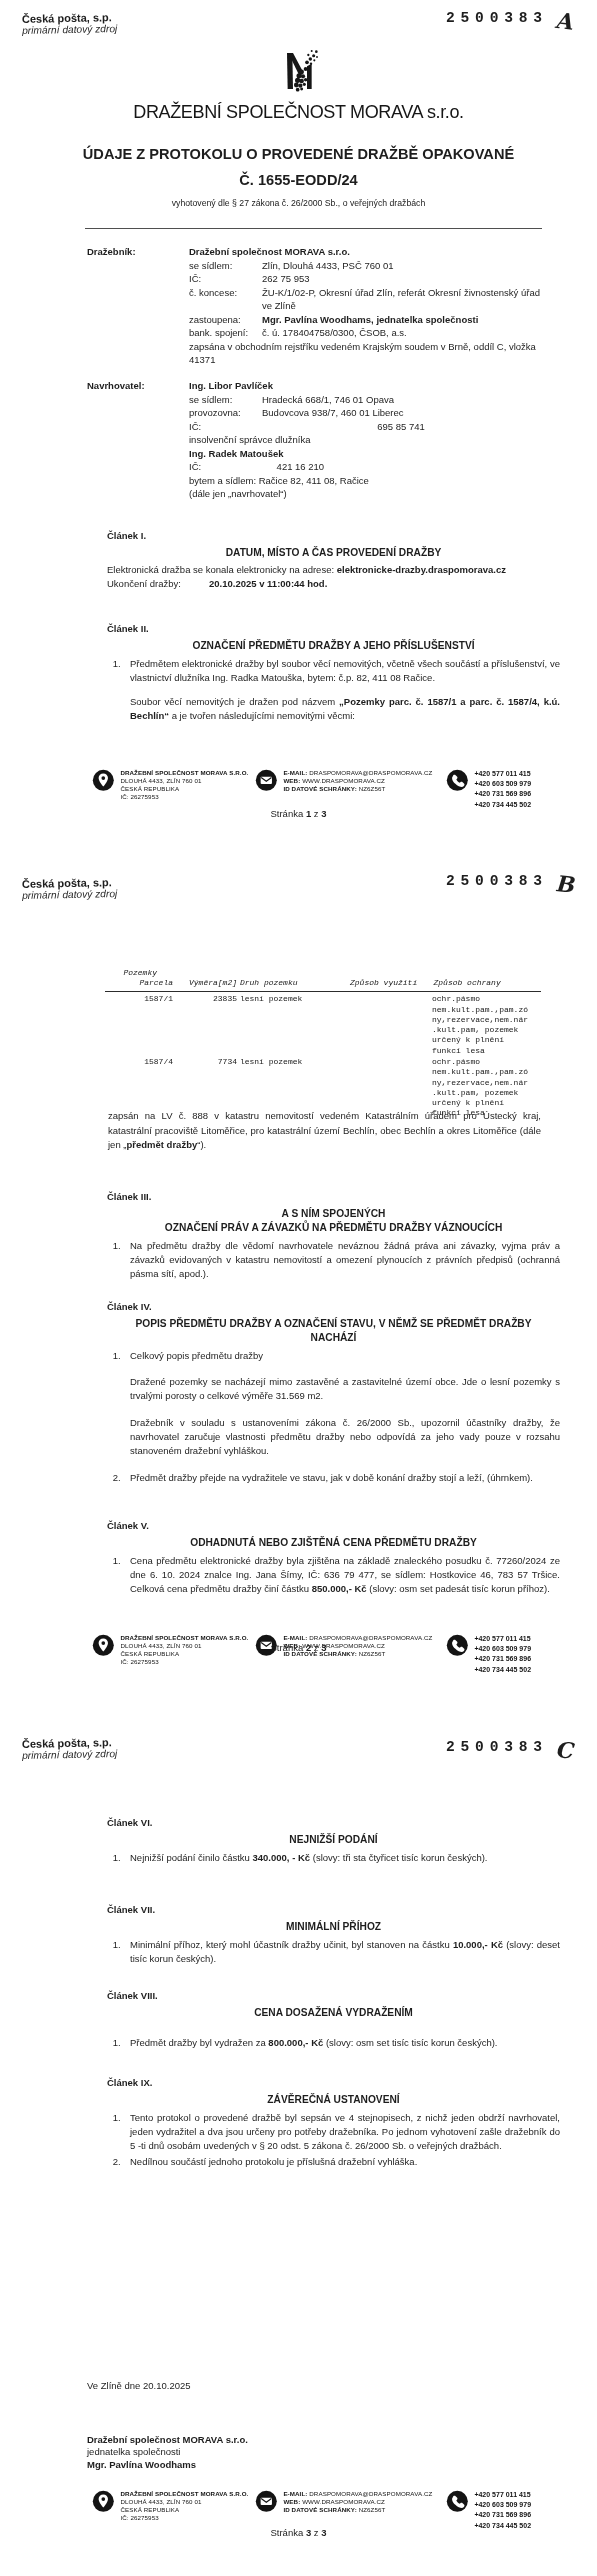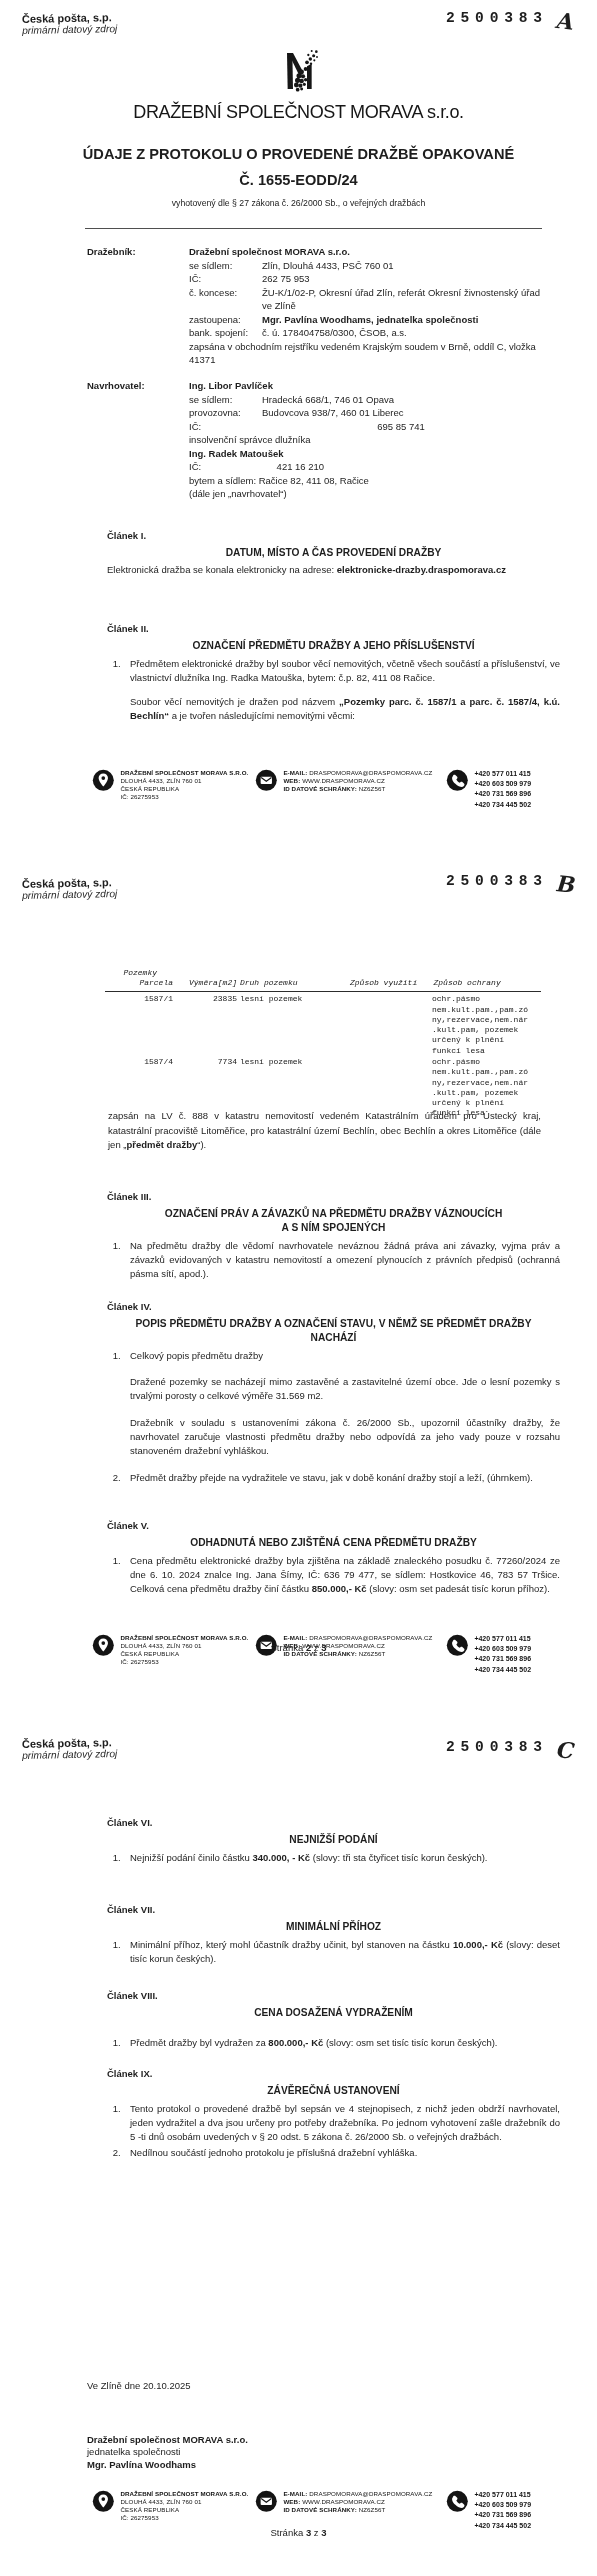--- a/index.html
+++ b/index.html
@@ -181,20 +181,24 @@
         </div>
       <div>bytem a sídlem: Račice 82, 411 08, Račice</div>
       <div><span>(dále jen „navrhovatel“)</span></div>
     </div>
   </div>
 
   <div class="article" style="top:529px">
     <div class="art-heading">Článek I.</div>
     <div class="art-title">DATUM, MÍSTO A ČAS PROVEDENÍ DRAŽBY</div>
     <div style="margin-top:2.9px"><span>Elektronická dražba se konala elektronicky na adrese: </span><span class="b">elektronicke-drazby.draspomorava.cz</span></div>
+    <div class="kv2">
+        <span class="k">Ukončení dražby:</span>
+        <span class="b">20.10.2025 v 11:00:44 hod.</span>
+      </div>
   </div>
 
   <div class="article" style="top:622px">
     <div class="art-heading">Článek II.</div>
     <div class="art-title">OZNAČENÍ PŘEDMĚTU DRAŽBY A JEHO PŘÍSLUŠENSTVÍ</div>
     <div class="item">
       <span class="item-no">1.</span>
       <span class="item-body">Předmětem elektronické dražby byl soubor věcí nemovitých, včetně všech součástí a příslušenství, ve vlastnictví dlužníka Ing. Radka Matouška, bytem: č.p. 82, 411 08 Račice.</span>
     </div>
     <div class="indent-para" style="margin-top:10.2px">
@@ -233,20 +237,23 @@
           <circle cx="14" cy="14" r="13" fill="#141414"></circle>
           <path d="M9 7.6c.8-.8 2.1-.8 2.9 0l1.7 1.7c.8.8.8 2 0 2.8l-.8.8c.9 1.7 2.5 3.3 4.2 4.2l.8-.8c.8-.8 2-.8 2.8 0l1.7 1.7c.8.8.8 2.1 0 2.9l-.9.9c-1.4 1.4-6.3 0-9.8-3.5C8.1 15.8 6.7 10.9 8.1 9.5z" fill="#fff"></path>
         </svg>
       <div class="f-phones">
         <div>+420 577 011 415</div>
         <div>+420 603 509 979</div>
         <div>+420 731 569 896</div>
         <div>+420 734 445 502</div>
       </div>
     </div>
+  </div>
+  <div class="f-pagelabel" style="top:808px">
+    <span>Stránka</span> <b>1</b> <span>z</span> <b>3</b>
   </div>
 </div>
 
 <div class="page" id="page2">
 
   <div class="scan-hdr" style="top:10.2px">
     <div class="postal-name">Česká pošta, s.p.</div>
     <div class="postal-sub">primární datový zdroj</div>
   </div>
   <div class="stamp" style="top:5.8px">
@@ -292,22 +299,22 @@
     </div>
   </div>
 
   <div class="table-note" style="top:242px">
     <span>zapsán na LV č. 888 v katastru nemovitostí vedeném Katastrálním úřadem pro Ústecký kraj, katastrální pracoviště Litoměřice, pro katastrální území Bechlín, obec Bechlín a okres Litoměřice (dále jen „</span><span class="b">předmět dražby</span><span>“).</span>
   </div>
 
   <div class="article" style="top:323px">
     <div class="art-heading">Článek III.</div>
     <div class="art-title">
+      <div>A S NÍM SPOJENÝCH</div>
       <div>OZNAČENÍ PRÁV A ZÁVAZKŮ NA PŘEDMĚTU DRAŽBY VÁZNOUCÍCH</div>
-      <div>A S NÍM SPOJENÝCH</div>
     </div>
     <div class="item">
       <span class="item-no">1.</span>
       <span class="item-body">Na předmětu dražby dle vědomí navrhovatele neváznou žádná práva ani závazky, vyjma práv a závazků evidovaných v katastru nemovitostí a omezení plynoucích z právních předpisů (ochranná pásma sítí, apod.).</span>
     </div>
   </div>
 
   <div class="article" style="top:433px">
     <div class="art-heading">Článek IV.</div>
     <div class="art-title">
@@ -410,21 +417,21 @@
 
   <div class="article" style="top:259px">
     <div class="art-heading">Článek VIII.</div>
     <div class="art-title">CENA DOSAŽENÁ VYDRAŽENÍM</div>
     <div class="item" style="margin-top:16px">
       <span class="item-no">1.</span>
       <span class="item-body" style="text-align:left"><span>Předmět dražby byl vydražen za </span><span class="b">800.000,- Kč</span><span> (slovy: osm set tisíc tisíc korun českých).</span></span>
     </div>
   </div>
 
-  <div class="article" style="top:337px">
+  <div class="article" style="top:346px">
     <div class="art-heading">Článek IX.</div>
     <div class="art-title">ZÁVĚREČNÁ USTANOVENÍ</div>
     <div class="item">
       <span class="item-no">1.</span>
       <span class="item-body">Tento protokol o provedené dražbě byl sepsán ve 4 stejnopisech, z nichž jeden obdrží navrhovatel, jeden vydražitel a dva jsou určeny pro potřeby dražebníka. Po jednom vyhotovení zašle dražebník do 5 -ti dnů osobám uvedených v § 20 odst. 5 zákona č. 26/2000 Sb. o veřejných dražbách.</span>
     </div>
     <div class="item" style="margin-top:1.5px">
       <span class="item-no">2.</span>
       <span class="item-body" style="text-align:left">Nedílnou součástí jednoho protokolu je příslušná dražební vyhláška.</span>
     </div>

